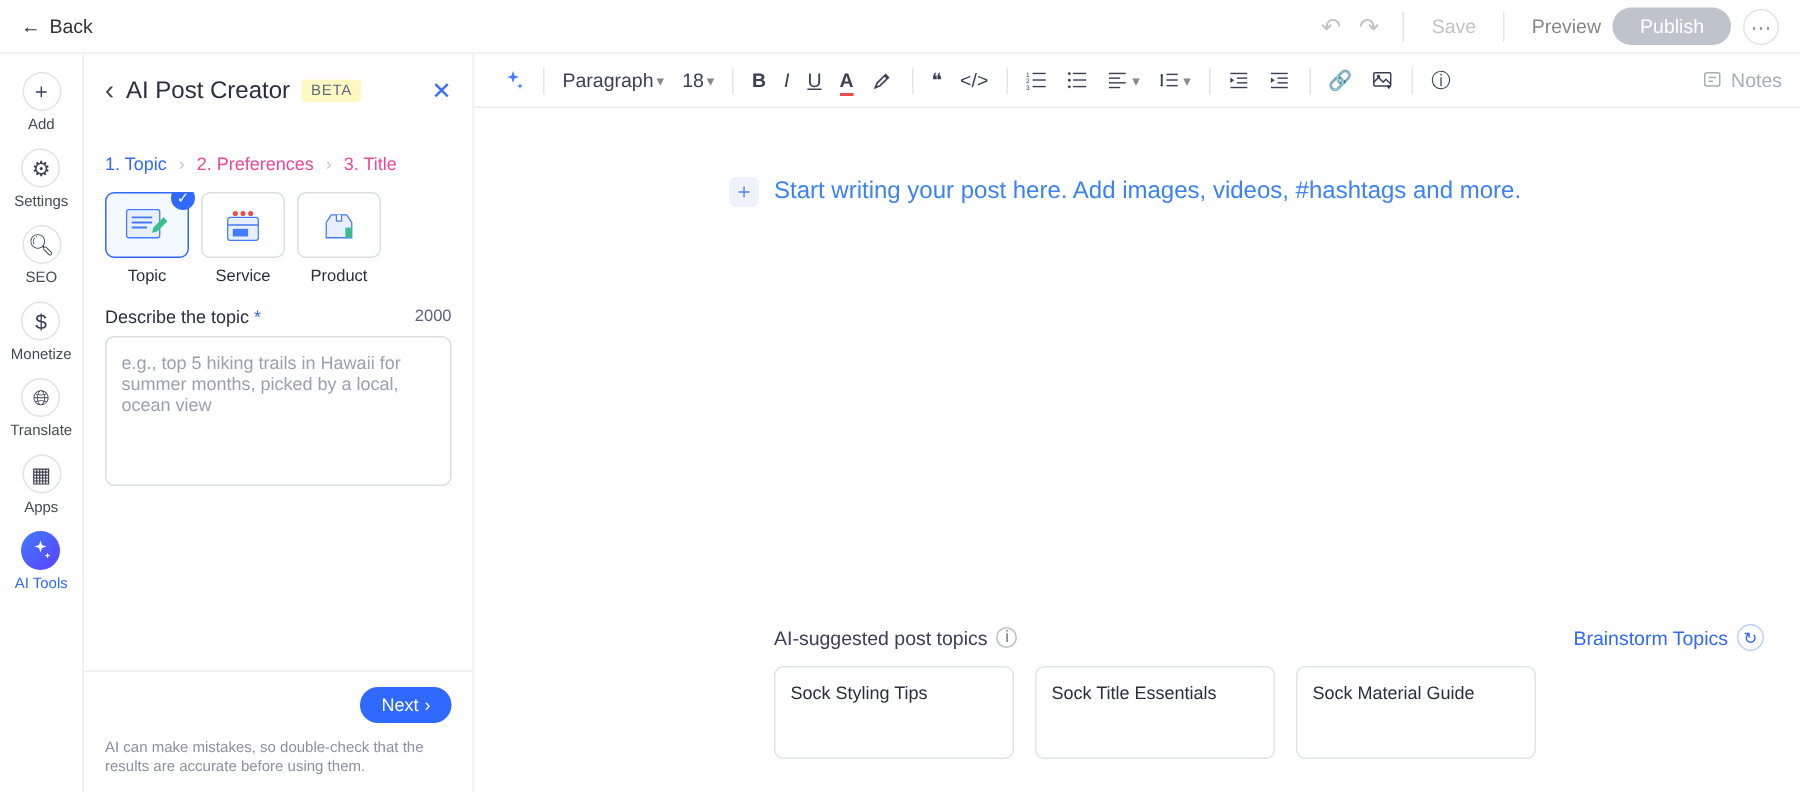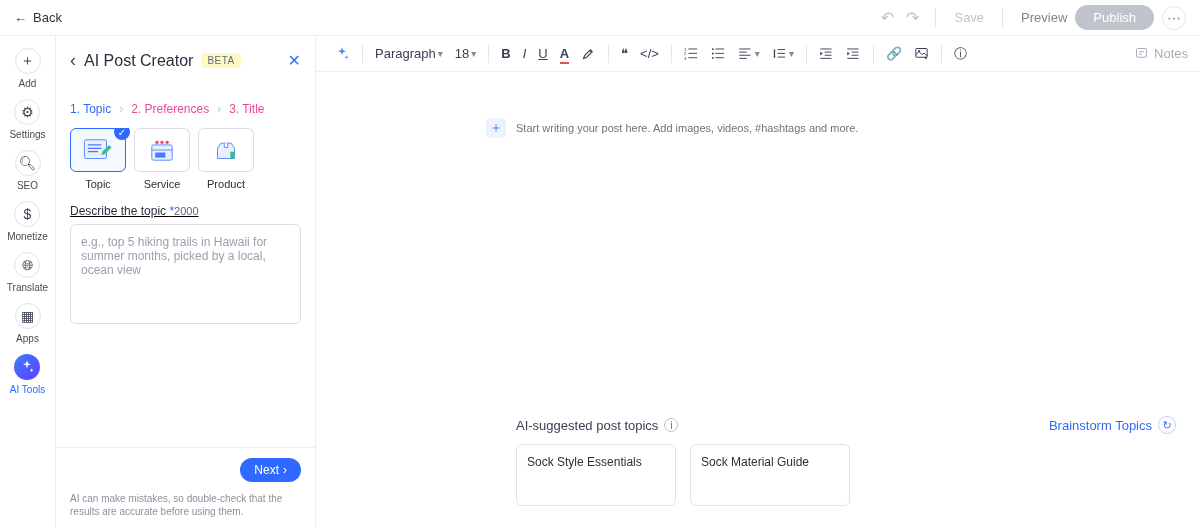--- a/index.html
+++ b/index.html
@@ -37,21 +37,21 @@
     
     .form { padding:0 14px; flex:1; overflow:hidden;}
     .label { font-size:12px; color:#2b2f3c; margin-bottom:8px;}
     .cards { display:flex; gap:8px; margin-bottom:14px;}
     .card { width:56px; display:flex; flex-direction:column; align-items:center; gap:6px;}
     .card-box { width:56px; height:44px; border:1px solid #d9dde4; border-radius:6px; display:flex; align-items:center; justify-content:center; position:relative; cursor:pointer;}
     .card-box.sel { border:1px solid #2f69ff; background:#f4f8ff;}
     .check { position:absolute; top:-5px; right:-5px; width:16px; height:16px; border-radius:50%; background:#2f69ff; display:flex; align-items:center; justify-content:center; color:#fff; font-size:10px;}
     .card-label { font-size:11px; color:#2b2f3c;}
     
-    .desc-row{display:flex; align-items:center; text-decoration:underline;}
+    .desc-row{display:flex; align-items:center; justify-content:space-between;}
     .asterisk{color:#2f69ff;}
     .counter{ font-size:11px; color:#5e6677;}
     
     textarea.desc { width:100%; height:100px; border:1px solid #d9dde4; border-radius:6px; padding:10px; font-size:12px; color:#333; resize:none; font-family:inherit; margin-top:6px;}
     textarea.desc::placeholder{color:#9aa1ae;}
     
     .panel-foot { border-top:1px solid #eee; padding:10px 14px 10px;}
     .next { float:right; background:#2f69ff; color:#fff; border:none; border-radius:15px; padding:5px 14px; font-size:12px; display:flex; align-items:center; gap:4px; cursor:pointer;}
     .disclaimer { clear:both; padding-top:10px; font-size:10px; color:#8b919e; line-height:1.3;}
     
@@ -66,21 +66,21 @@
     .ital{font-style:italic}
     .under{text-decoration:underline}
     .colorA{ position:relative; font-weight:600;}
     .colorA::after{content:""; position:absolute; left:0; right:0; bottom:-3px; height:2px; background:#e94f4f;}
     
     .canvas{ flex:1; padding:24px 24px 12px 200px; position:relative; display:flex; flex-direction:column;}
     .title-in{ border:none; font-size:24px; color:#333; outline:none; width:100%; }
     .title-in::placeholder{color:#8f96a3;}
     .body-row{display:flex; align-items:center; gap:10px; margin-top:22px;}
     .plus{ width:20px; height:20px; border-radius:4px; background:#edf2fb; color:#5581ff; display:flex; align-items:center; justify-content:center; font-size:14px; cursor:pointer; margin-left:-30px;}
-    .body-ph{ color:#737373; font-size:11px;}
+    .body-ph{ color:#3b82f6; font-size:16px;}
     
     .sugg { margin-top:auto; padding-bottom:10px;}
     .sugg-head{ display:flex; align-items:center; justify-content:space-between; margin-bottom:10px;}
     .sugg-title{ font-size:13px; color:#3b4054; display:flex; align-items:center; gap:6px;}
     .brainstorm{ color:#2f69ff; font-size:13px; display:flex; align-items:center; gap:6px; cursor:pointer;margin-left:46px;}
     .refresh{ width:18px; height:18px; border-radius:50%; border:1px solid #bcd0ff; display:flex; align-items:center; justify-content:center; color:#2f69ff; font-size:11px;}
     .sugg-cards{ display:flex; gap:14px;}
     .sugg-card{ flex:1; max-width:160px; height:62px; border:1px solid #e0e3e9; border-radius:6px; padding:10px; font-size:12px; color:#2b2f3c; cursor:pointer;}
     .info-i{ font-size:11px; color:#6c7585; border:1px solid #bac1cd; border-radius:50%; width:14px; height:14px; display:flex; align-items:center; justify-content:center;}
     svg.mini{width:34px;height:28px}
@@ -329,19 +329,20 @@
           <div class="sugg-title">
             <span>AI-suggested post topics</span>
             <span class="info-i">i</span>
           </div>
           <div class="brainstorm">
             <span>Brainstorm Topics</span>
             <span class="refresh">↻</span>
           </div>
         </div>
         <div class="sugg-cards">
-          <div class="sugg-card">Sock Style Essentials</div>
+          <div class="sugg-card">Sock Styling Tips</div>
+          <div class="sugg-card">Sock Title Essentials</div>
           <div class="sugg-card">Sock Material Guide</div>
         </div>
       </div>
     </div>
   </div>
 </div>
 
 </body></html>

